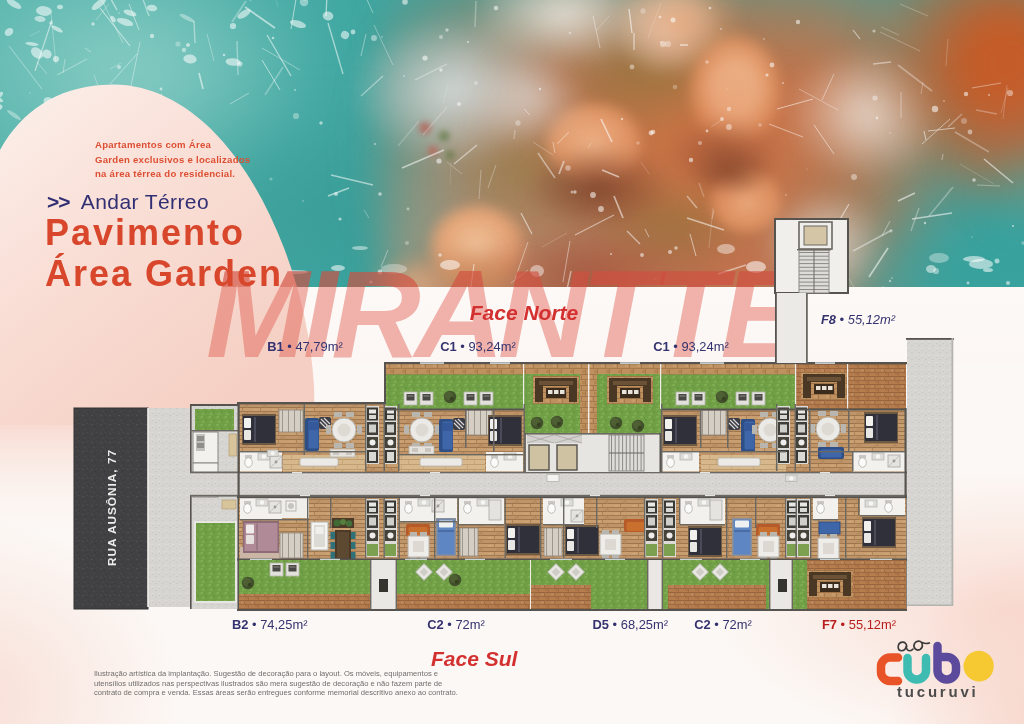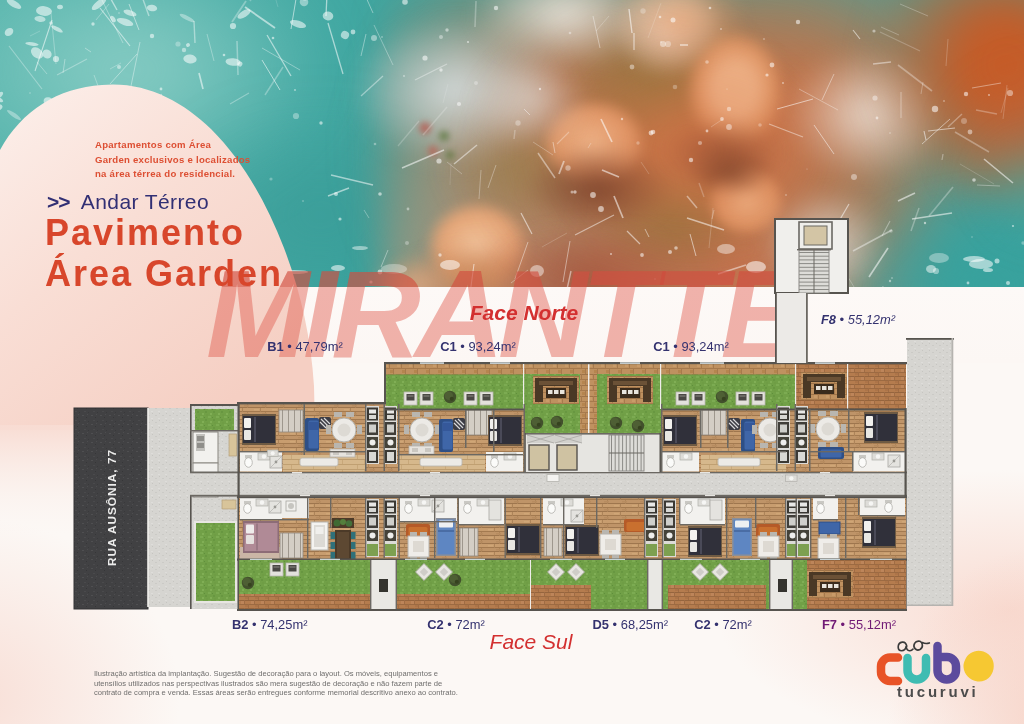--- a/index.html
+++ b/index.html
@@ -1141,31 +1141,31 @@
 
 <rect x="807" y="560" width="99" height="49" fill="url(#brickR)"></rect>
 
 <use href="#pergola" x="807" y="570"></use>
 
 <rect x="237" y="609" width="670" height="2" fill="#57544f"></rect>
 </svg>
 
 <div class="abs" style="left:424px;top:301px;width:200px;text-align:center;font-size:21px;font-weight:bold;font-style:italic;color:#d33030;">Face Norte</div>
 
-<div class="abs" style="left:431px;top:630px;width:200px;text-align:center;font-size:21px;font-weight:normal;font-style:italic;color:#d33030;">Face Sul</div>
+<div class="abs" style="left:431px;top:647px;width:200px;text-align:left;font-size:21px;font-weight:bold;font-style:italic;color:#d33030;">Face Sul</div>
 
 <div class="abs lbl" style="left:235px;top:339px;width:140px;text-align:center;font-size:12.9px;color:#34326f;"><b>B1</b> • 47,79m²</div>
 <div class="abs lbl" style="left:408px;top:339px;width:140px;text-align:center;font-size:12.9px;color:#34326f;"><b>C1</b> • 93,24m²</div>
 <div class="abs lbl" style="left:621px;top:339px;width:140px;text-align:center;font-size:12.9px;color:#34326f;"><b>C1</b> • 93,24m²</div>
 <div class="abs lbl" style="left:788px;top:312px;width:140px;text-align:center;font-size:12.9px;color:#34326f;font-style:italic;"><b>F8</b> • 55,12m²</div>
 <div class="abs lbl" style="left:232px;top:617px;width:140px;text-align:left;font-size:12.9px;color:#34326f;"><b>B2</b> • 74,25m²</div>
 <div class="abs lbl" style="left:386px;top:617px;width:140px;text-align:center;font-size:12.9px;color:#34326f;"><b>C2</b> • 72m²</div>
 <div class="abs lbl" style="left:528px;top:617px;width:140px;text-align:right;font-size:12.9px;color:#34326f;"><b>D5</b> • 68,25m²</div>
 <div class="abs lbl" style="left:653px;top:617px;width:140px;text-align:center;font-size:12.9px;color:#34326f;"><b>C2</b> • 72m²</div>
-<div class="abs lbl" style="left:789px;top:617px;width:140px;text-align:center;font-size:12.9px;color:#701a75;"><b>F7</b> • 55,12m²</div>
+<div class="abs lbl" style="left:789px;top:617px;width:140px;text-align:center;font-size:12.9px;color:#b91c1c;"><b>F7</b> • 55,12m²</div>
 
 <div class="abs" style="left:94px;top:669px;width:480px;font-size:7.6px;line-height:9.6px;color:#6f6e6d;">Ilustração artística da implantação. Sugestão de decoração para o layout. Os móveis, equipamentos e<br>utensílios utilizados nas perspectivas ilustrados são mera sugestão de decoração e não fazem parte de<br>contrato de compra e venda. Essas áreas serão entregues conforme memorial descritivo anexo ao contrato.</div>
 
 <svg class="abs" width="140" height="78" viewBox="0 0 140 78" style="left:864px;top:628px;">
 
   <path d="M34,29.5 h-8 a9,9 0 0 0 -9,9 v5.5 a9,9 0 0 0 9,9 h8" fill="none" stroke="#e85327" stroke-width="8.5" stroke-linecap="round"></path>
 
   <path d="M43.5,30 v12.5 a9,9 0 0 0 9,9 h0.5 a9,9 0 0 0 9,-9 v-12.5" fill="none" stroke="#3fbcb2" stroke-width="8.5" stroke-linecap="round"></path>
 
   <path d="M73.5,18 v24.5 a9,9 0 0 0 9,9 h0.5 a9,9 0 0 0 9,-9 v-4.5 a9,9 0 0 0 -9,-9 h-6.5" fill="none" stroke="#5c4b9d" stroke-width="8.5" stroke-linecap="round"></path>

